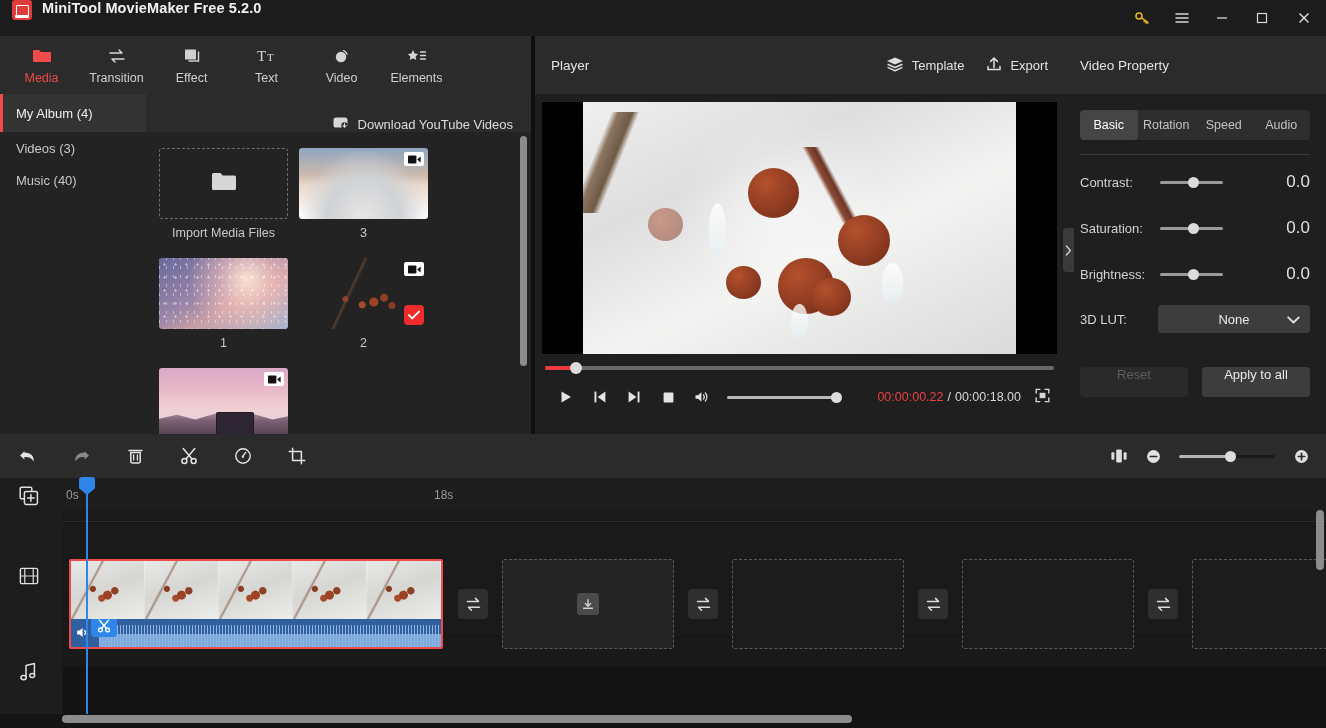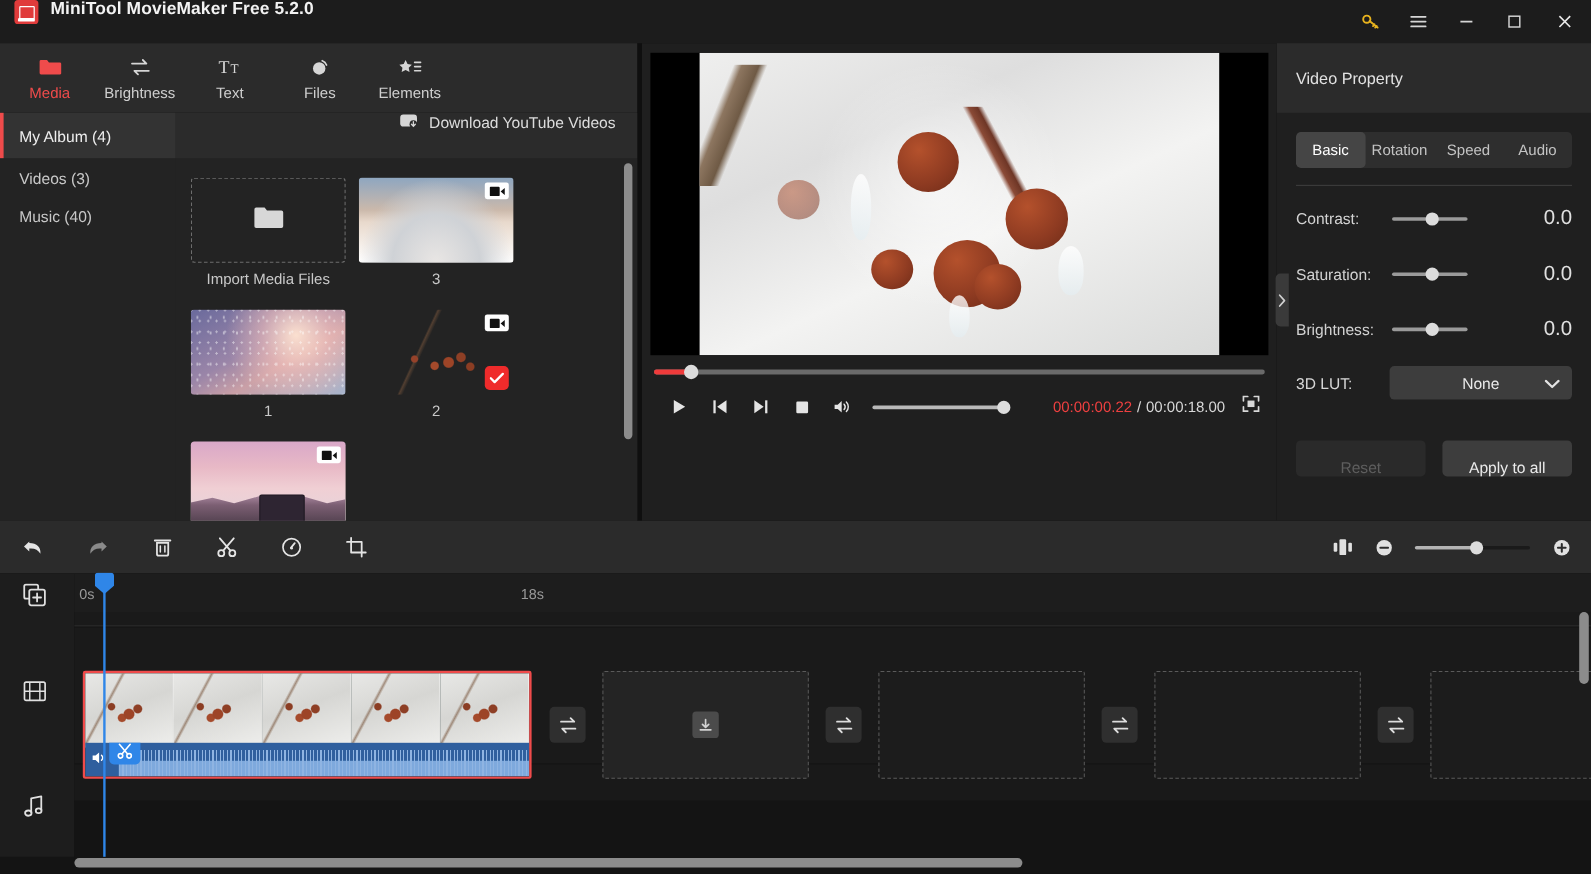--- a/index.html
+++ b/index.html
@@ -33,21 +33,21 @@
     background:#2b2b2b; display:flex; align-items:center; padding-left:4px;
   }
   .tab { width:75px; height:58px; display:flex; flex-direction:column; align-items:center; justify-content:center;
          gap:5px; font-size:12.5px; color:#cfcfcf; cursor:pointer;}
   .tab .ti { height:20px; display:flex; align-items:center; justify-content:center;}
   .tab.active { color:#ef4b4b; }
   .tab.active .ti svg path, .tab.active .ti svg rect { fill:#ef4b4b; }
 
   
   .media-panel { position:absolute; left:0; top:94px; width:531px; height:340px; background:#232323; }
-  .media-head { height:38px; display:flex; align-items:flex-start; background:#2b2b2b; }
+  .media-head { height:38px; display:flex; align-items:flex-end; background:#2b2b2b; }
   .media-head .album-tab {
     width:146px; height:38px; background:#333; border-left:3px solid #ef4b4b;
     display:flex; align-items:center; padding-left:13px; font-size:13px; color:#efefef;
   }
   .dl-yt { margin-left:auto; margin-right:18px; display:flex; align-items:center; gap:8px; font-size:13px; color:#dcdcdc; cursor:pointer;}
 
   .media-body { display:flex; height:302px; }
   .cat-list { width:146px; background:#232323; }
   .cat { height:32px; display:flex; align-items:center; padding-left:16px; font-size:13px; color:#c8c8c8; cursor:pointer;}
   .grid-wrap { flex:1; position:relative; overflow:hidden; background:#232323; }
@@ -131,21 +131,21 @@
   .prow { display:flex; align-items:center; height:46px; font-size:13px; color:#d2d2d2;}
   .plabel { width:78px; }
   .slider { width:63px; height:3px; background:#9a9a9a; border-radius:2px; position:relative; margin-left:2px;}
   .slider-knob { position:absolute; left:28px; top:-4px; width:11px; height:11px; border-radius:50%; background:#dcdcdc;}
   .pval { margin-left:auto; font-size:17px; color:#e0e0e0;}
   .lutrow { display:flex; align-items:center; height:44px; font-size:13px;}
   .select { margin-left:auto; width:152px; height:28px; background:#3d3d3d; border-radius:4px;
             display:flex; align-items:center; justify-content:center; position:relative; font-size:13px; color:#eaeaea; cursor:pointer;}
   .select .chev { position:absolute; right:10px; }
   .prop-btns { display:flex; gap:14px; margin-top:26px;}
-  .pbtn2 { flex:1; height:30px; border-radius:4px; display:flex; align-items:flex-end; justify-content:center; font-size:13px; cursor:pointer;}
+  .pbtn2 { flex:1; height:30px; border-radius:4px; display:flex; align-items:flex-start; justify-content:center; font-size:13px; cursor:pointer;}
   .pbtn2.disabled { background:#2a2a2a; color:#5e5e5e; }
   .pbtn2.enabled { background:#3d3d3d; color:#eaeaea; }
   .collapse-handle { position:absolute; left:-1px; top:192px; width:11px; height:44px; background:#3a3a3a;
                      border-radius:4px 0 0 4px; display:flex; align-items:center; justify-content:center; color:#cfcfcf; cursor:pointer;}
 
   
   .tl-toolbar { position:absolute; left:0; top:434px; width:1326px; height:44px; background:#2b2b2b; display:flex; align-items:center;}
   .tbtn { width:54px; height:44px; display:flex; align-items:center; justify-content:center; cursor:pointer;}
   .tl-right { margin-left:auto; display:flex; align-items:center; padding-right:12px; gap:4px;}
   .zslider { width:96px; height:3px; background:#1a1a1a; border-radius:2px; position:relative; margin:0 9px;}
@@ -248,39 +248,48 @@
           </svg>
       </span>
       <span>Media</span>
     </div>
     <div class="tab">
       <span class="ti">
         <svg width="20" height="16" viewBox="0 0 20 16">
             <path d="M3 5h12l-3-3M17 11H5l3 3" stroke="#d6d6d6" stroke-width="1.5" fill="none" stroke-linecap="round" stroke-linejoin="round"></path>
           </svg>
       </span>
-      <span>Brightness</span>
+      <span>Transition</span>
+    </div>
+    <div class="tab">
+      <span class="ti">
+        <svg width="20" height="16" viewBox="0 0 20 16">
+            <rect x="3" y="1.5" width="11" height="10" fill="#cfcfcf"></rect>
+            <path d="M16.5 3.5v9.5H6.5" stroke="#cfcfcf" stroke-width="1.5" fill="none"></path>
+          </svg>
+      </span>
+      <span>Effect</span>
     </div>
     <div class="tab">
       <span class="ti">
         <svg width="22" height="16" viewBox="0 0 22 16">
             <text x="1" y="13" font-family="Liberation Serif, serif" font-size="15" fill="#d6d6d6">T</text>
             <text x="11" y="13" font-family="Liberation Serif, serif" font-size="11" fill="#d6d6d6">T</text>
           </svg>
       </span>
       <span>Text</span>
     </div>
     <div class="tab">
       <span class="ti">
         <svg width="20" height="16" viewBox="0 0 20 16">
             <circle cx="9" cy="9" r="5.2" fill="#d6d6d6"></circle>
             <path d="M11.5 2.6a6 6 0 0 1 3.6 3.6" stroke="#d6d6d6" stroke-width="1.4" fill="none" stroke-linecap="round"></path>
           </svg>
       </span>
-      <span>Files</span>
+      <span>Video</span>
     </div>
     <div class="tab">
       <span class="ti">
         <svg width="22" height="16" viewBox="0 0 22 16">
             <path d="M7 2 8.6 5.4 12.2 5.9 9.6 8.4 10.3 12 7 10.3 3.7 12 4.4 8.4 1.8 5.9 5.4 5.4z" fill="#d6d6d6"></path>
             <path d="M14.5 4h5M14.5 7.5h5M14.5 11h5" stroke="#d6d6d6" stroke-width="1.3" stroke-linecap="round"></path>
           </svg>
       </span>
       <span>Elements</span>
     </div>
@@ -374,20 +383,44 @@
 
         </div>
         <div class="ms-track">
           <div class="ms-thumb"></div>
         </div>
       </div>
     </div>
   </div>
 
   <div class="player">
+    <div class="player-head">
+      <div class="player-title">Player</div>
+      <div class="phright">
+        <div class="phbtn">
+          <span>
+            <svg width="18" height="16" viewBox="0 0 18 16">
+                <path d="M9 1.4 17 5 9 8.6 1 5z" fill="#dedede"></path>
+                <path d="M1.6 8.2 9 11.5l7.4-3.3" stroke="#dedede" stroke-width="1.5" fill="none" stroke-linejoin="round"></path>
+                <path d="M1.6 11.4 9 14.7l7.4-3.3" stroke="#dedede" stroke-width="1.5" fill="none" stroke-linejoin="round"></path>
+              </svg>
+          </span>
+          <span>Template</span>
+        </div>
+        <div class="phbtn">
+          <span>
+            <svg width="16" height="16" viewBox="0 0 16 16">
+                <path d="M8 11.6V2.2M4.6 5.4 8 2 11.4 5.4" stroke="#dedede" stroke-width="1.5" fill="none" stroke-linecap="round" stroke-linejoin="round"></path>
+                <path d="M2 10.4v3.2h12v-3.2" stroke="#dedede" stroke-width="1.5" fill="none" stroke-linecap="round"></path>
+              </svg>
+          </span>
+          <span>Export</span>
+        </div>
+      </div>
+    </div>
 
     <div class="stage">
       <div class="stage-video">
         <div class="sv-branch"></div>
         <div class="sv-branch2"></div>
         <div class="sv-berry" style="left:38%;top:26%;width:12%;height:20%;"></div>
         <div class="sv-berry" style="left:59%;top:45%;width:12%;height:20%;"></div>
         <div class="sv-berry" style="left:45%;top:62%;width:13%;height:22%;"></div>
         <div class="sv-berry" style="left:53%;top:70%;width:9%;height:15%;"></div>
         <div class="sv-berry" style="left:33%;top:65%;width:8%;height:13%;"></div>

